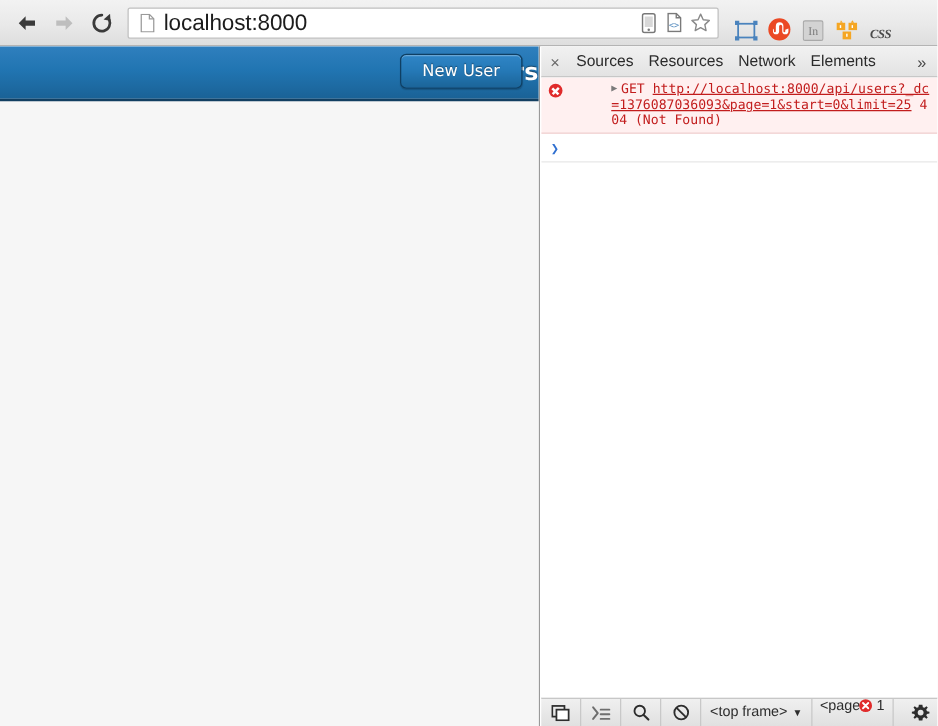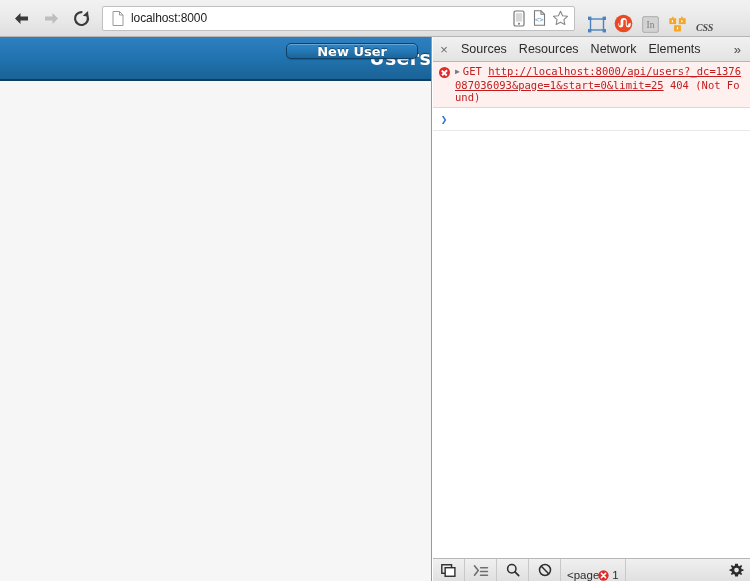--- a/index.html
+++ b/index.html
@@ -53,21 +53,21 @@
     position: relative;
   }
   .omnibox-pageicon {
     width: 22px;
     display: flex; align-items: center; justify-content: center;
     margin-left: 4px;
     flex: none;
   }
   .omnibox-url {
     flex: 1;
-    font-size: 12px;
+    font-size: 18px;
     color: #1c1c1c;
     font-family: "Liberation Sans", sans-serif;
     letter-spacing: -0.1px;
     padding-left: 2px;
     white-space: nowrap;
     overflow: hidden;
   }
   .omnibox-actions {
     display: flex;
     align-items: center;
@@ -136,31 +136,31 @@
     font-weight: bold;
     color: #ffffff;
     text-shadow: 0 -1px 1px rgba(0,0,0,0.45);
     letter-spacing: 0.3px;
     font-family: "DejaVu Sans", sans-serif;
   }
   .new-user-btn {
     position: absolute;
     right: 13px;
     top: 6px;
-    height: 16px;
-    padding: 0 30px;
+    height: 28px;
+    padding: 0 17px;
     display: flex;
     align-items: center;
     background: linear-gradient(to bottom, #2f85c6 0%, #2579b7 48%, #1b6498 100%);
     border: 1px solid #0f3f63;
     border-radius: 5px;
     box-shadow: inset 0 1px 0 rgba(255,255,255,0.28), 0 1px 1px rgba(0,0,0,0.2);
     color: #ffffff;
     font-size: 13px;
-    font-weight: bold;
+    font-weight: normal;
     text-shadow: 0 -1px 1px rgba(0,0,0,0.45);
     font-family: "DejaVu Sans", sans-serif;
     cursor: default;
     box-sizing: border-box;
   }
   .page-body {
     height: 500px;
     background: #f6f6f6;
   }
 
@@ -247,20 +247,21 @@
   .err-circle::after  { transform: rotate(-45deg); }
 
   .console-body {
     flex: 1;
     font-family: "DejaVu Sans Mono", monospace;
     font-size: 10.5px;
     line-height: 12.6px;
     color: #c21d1d;
     padding-right: 4px;
     word-break: break-all;
+    margin-left: 34px;
   }
   .disclosure {
     display: inline-block;
     color: #7a7a7a;
     font-size: 8px;
     margin-right: 3px;
     vertical-align: 1px;
   }
   .console-url {
     color: #c21d1d;
@@ -319,21 +320,21 @@
     white-space: nowrap;
     flex: none;
   }
   .sb-caret {
     margin-left: 4px;
     font-size: 8px;
     color: #2d2d2d;
   }
   .sb-errors {
     display: flex;
-    align-items: flex-end;
+    align-items: flex-start;
     padding: 0 6px;
     font-size: 11.5px;
     color: #2d2d2d;
     border-right: 1px solid #c8c8c8;
     position: relative;
     white-space: nowrap;
     flex: none;
   }
   .sb-err-badge {
     width: 11px; height: 11px;
@@ -507,20 +508,24 @@
           <circle cx="6.2" cy="6.2" r="4.5" fill="none" stroke="#2d2d2d" stroke-width="1.6"></circle>
           <path d="M9.6 9.6 L13.6 13.6" stroke="#2d2d2d" stroke-width="1.8" stroke-linecap="round"></path>
         </svg>
       </div>
       <div class="sb-btn">
         <svg width="14" height="14" viewBox="0 0 15 15">
           <circle cx="7.5" cy="7.5" r="5.9" fill="none" stroke="#2d2d2d" stroke-width="1.6"></circle>
           <path d="M3.3 3.3 L11.7 11.7" stroke="#2d2d2d" stroke-width="1.6"></path>
         </svg>
       </div>
+      <div class="sb-label">
+        <span>&lt;top frame&gt;</span>
+        <span class="sb-caret">▼</span>
+      </div>
       <div class="sb-errors">
         <span>&lt;page</span>
         <svg class="sb-err-badge" viewBox="0 0 12 12">
           <circle cx="6" cy="6" r="5.6" fill="#e02b2b"></circle>
           <path d="M3.7 3.7 L8.3 8.3 M8.3 3.7 L3.7 8.3" stroke="#ffffff" stroke-width="1.6" stroke-linecap="round"></path>
         </svg>
         <span>1</span>
       </div>
       <div class="sb-gear">
         <svg width="15" height="15" viewBox="0 0 16 16">

